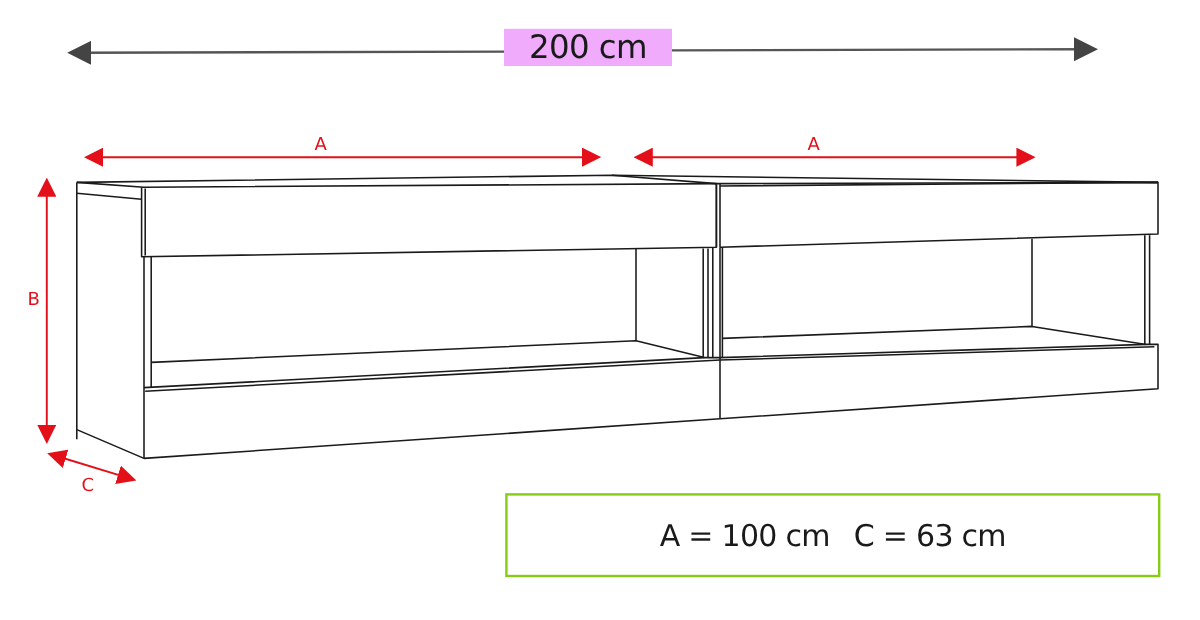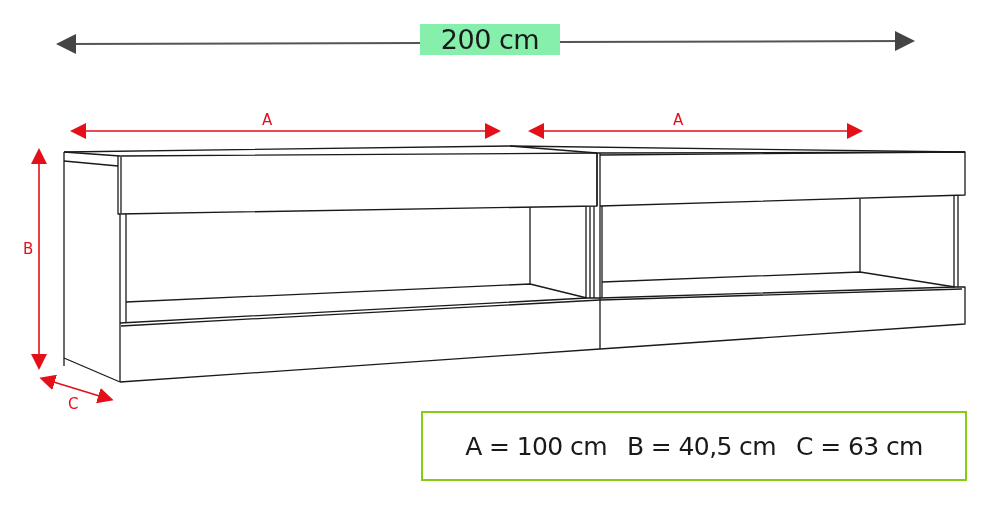--- a/index.html
+++ b/index.html
@@ -1,19 +1,19 @@
 <!DOCTYPE html>
 <html><head>
 <meta charset="utf-8">
 <style>
   html, body { margin: 0; padding: 0; background: #ffffff; }
   body { width: 1000px; height: 517px; position: relative; overflow: hidden; font-family: "Liberation Sans", sans-serif; }
   svg { position: absolute; left: 0; top: 0; }
   .dim-label { position: absolute; font-family: "DejaVu Sans", sans-serif; color: #1a1a1a; }
-  .total-label { left: 420px; top: 24px; width: 140px; text-align: center; font-size: 27px; letter-spacing: -0.5px; background: #86efac; }
+  .total-label { left: 420px; top: 24px; width: 140px; text-align: center; font-size: 27px; letter-spacing: -0.5px; background: #f0abfc; }
   .red-label { color: #e3101a; font-size: 15px; }
   .lbl-a1 { left: 262px; top: 111px; }
   .lbl-a2 { left: 673px; top: 111px; }
   .lbl-b { left: 23px; top: 240px; }
   .lbl-c { left: 68px; top: 395px; }
   .legend-box {
     position: absolute; left: 421px; top: 411px; width: 546px; height: 70px;
     border: 2px solid #84cc16; box-sizing: border-box; display: flex; align-items: center; justify-content: center;
     font-family: "DejaVu Sans", sans-serif; font-size: 25px; color: #1a1a1a; letter-spacing: -0.6px; white-space: pre;
   }
@@ -95,15 +95,14 @@
 </svg>
 
 <div class="dim-label total-label">200 cm</div>
 <div class="dim-label red-label lbl-a1">A</div>
 <div class="dim-label red-label lbl-a2">A</div>
 <div class="dim-label red-label lbl-b">B</div>
 <div class="dim-label red-label lbl-c">C</div>
 
 <div class="legend-box">
   <span class="legend-item">A = 100 cm</span>
-  <span class="legend-item">B = 40,5 cm</span>
   <span class="legend-item">C = 63 cm</span>
 </div>
 
 </body></html>

